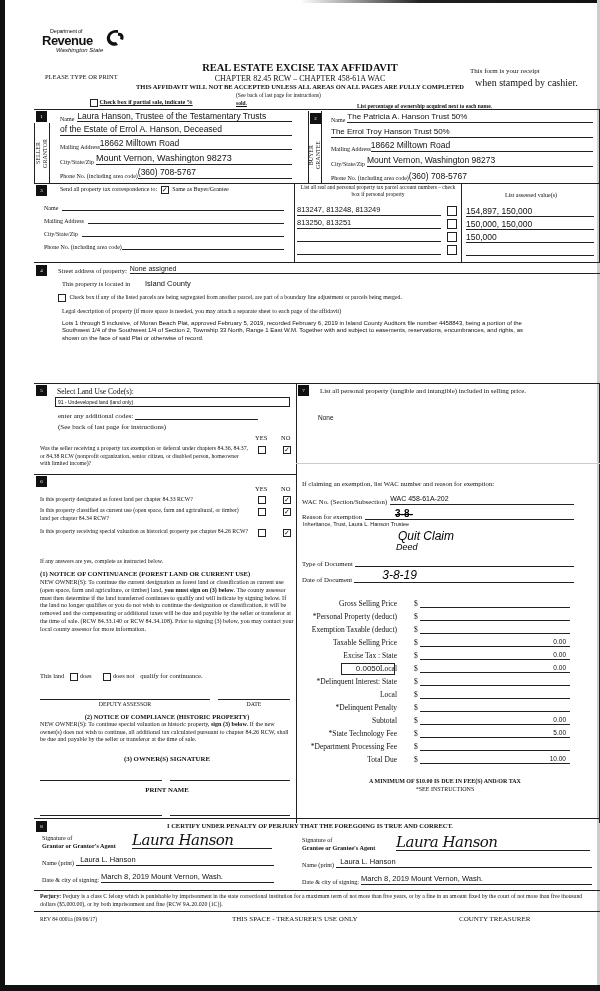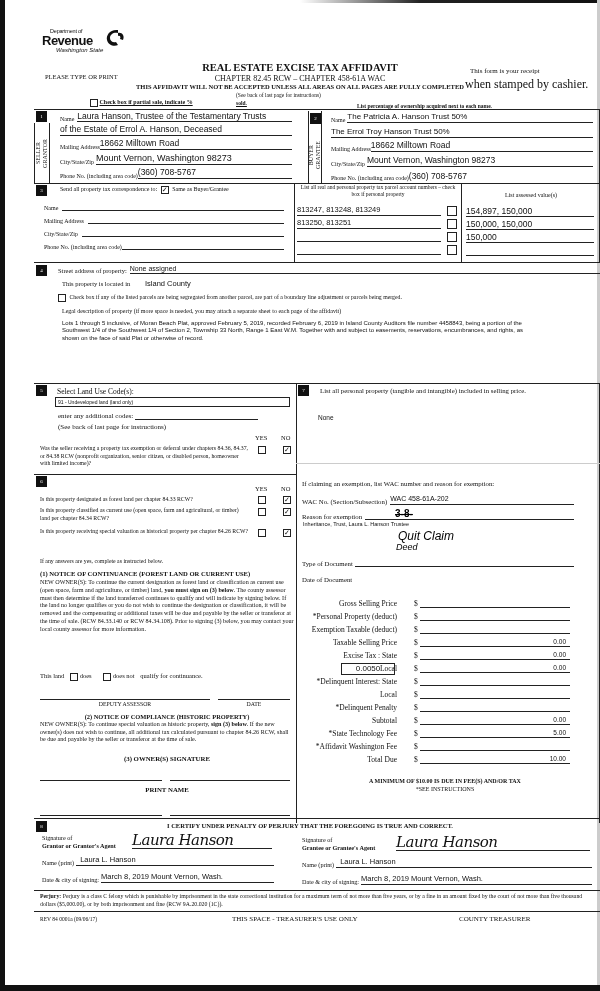--- a/index.html
+++ b/index.html
@@ -42,21 +42,21 @@
   <svg class="abs" style="left:62px;top:0;" width="22" height="20" viewBox="0 0 22 20">
     <path d="M14 2 C6 1 2 7 3 12 C4 17 10 19 14 17 L12 14 C9 15 6 13 6 10 C6 6 10 4 14 5 Z" fill="#111"></path>
     <path d="M14 5 C18 4 21 8 19 12 L16 11 C17 9 16 7 14 8 Z" fill="#111"></path>
   </svg>
 </div>
 
 <div class="abs center bold" style="left:160px;top:62px;width:280px;font-size:10.5px;">REAL ESTATE EXCISE TAX AFFIDAVIT</div>
 <div class="abs" style="left:45px;top:73px;font-size:6.5px;">PLEASE TYPE OR PRINT</div>
 <div class="abs center" style="left:160px;top:74px;width:280px;font-size:8px;">CHAPTER 82.45 RCW – CHAPTER 458-61A WAC</div>
 <div class="abs" style="left:470px;top:67px;font-size:7px;">This form is your receipt</div>
-<div class="abs" style="left:465px;top:77px;font-size:12px;">when stamped by cashier.</div>
+<div class="abs" style="left:475px;top:77px;font-size:10px;">when stamped by cashier.</div>
 <div class="abs center bold" style="left:70px;top:83px;width:460px;font-size:6.5px;">THIS AFFIDAVIT WILL NOT BE ACCEPTED UNLESS ALL AREAS ON ALL PAGES ARE FULLY COMPLETED</div>
 <div class="abs" style="left:236px;top:92px;font-size:5.5px;">(See back of last page for instructions)</div>
 <div class="abs bold" style="left:90px;top:99px;font-size:6px;">
   <span class="cb"></span>
   <span style="text-decoration:underline;">Check box if partial sale, indicate %</span>
 </div>
 <div class="abs bold" style="left:236px;top:100px;font-size:5.5px;text-decoration:underline;">sold.</div>
 <div class="abs bold" style="left:357px;top:103px;font-size:5.5px;text-decoration:underline;">List percentage of ownership acquired next to each name.</div>
 
 <div class="abs" style="left:34px;top:109px;width:566px;height:74px;border-top:1px solid #222;border-right:1px solid #222;"></div>
@@ -258,20 +258,21 @@
 </div>
 <div class="abs sans" style="left:303px;top:521px;font-size:5.5px;">Inheritance, Trust, Laura L. Hanson Trustee</div>
 <div class="abs hand" style="left:398px;top:529px;font-size:12px;font-style:italic;">Quit Claim</div>
 <div class="abs hand" style="left:396px;top:542px;font-size:9px;font-style:italic;">Deed</div>
 <div class="abs row" style="left:302px;top:557px;width:272px;height:10px;">
   <span class="lbl" style="font-size:6.8px;margin-right:2px;">Type of Document</span>
   <span class="line" style="flex:1;height:8px;"></span>
 </div>
 <div class="abs row" style="left:302px;top:569px;width:272px;height:14px;">
   <span class="lbl" style="font-size:6.8px;margin-right:2px;">Date of Document</span>
+  <span class="line hand" style="flex:1;font-size:12px;line-height:13px;padding-left:28px;font-style:italic;">3-8-19</span>
 </div>
 
 <div class="fee-row" style="top:595px;">
   <span class="fee-label">Gross Selling Price</span>
   <span class="fee-dollar">$</span>
   <span class="fee-val"></span>
 </div>
 <div class="fee-row" style="top:608px;">
   <span class="fee-label">*Personal Property (deduct)</span>
   <span class="fee-dollar">$</span>
@@ -319,21 +320,21 @@
   <span class="fee-label">Subtotal</span>
   <span class="fee-dollar">$</span>
   <span class="fee-val">0.00</span>
 </div>
 <div class="fee-row" style="top:725px;">
   <span class="fee-label">*State Technology Fee</span>
   <span class="fee-dollar">$</span>
   <span class="fee-val">5.00</span>
 </div>
 <div class="fee-row" style="top:738px;">
-  <span class="fee-label">*Affidavit Washington Fee</span>
+  <span class="fee-label">*Department Processing Fee</span>
   <span class="fee-dollar">$</span>
   <span class="fee-val"></span>
 </div>
 <div class="fee-row" style="top:751px;">
   <span class="fee-label">Total Due</span>
   <span class="fee-dollar">$</span>
   <span class="fee-val">10.00</span>
 </div>
 <div class="abs center bold" style="left:300px;top:778px;width:290px;font-size:6px;">A MINIMUM OF $10.00 IS DUE IN FEE(S) AND/OR TAX</div>
 <div class="abs center" style="left:300px;top:786px;width:290px;font-size:6px;">*SEE INSTRUCTIONS</div>

